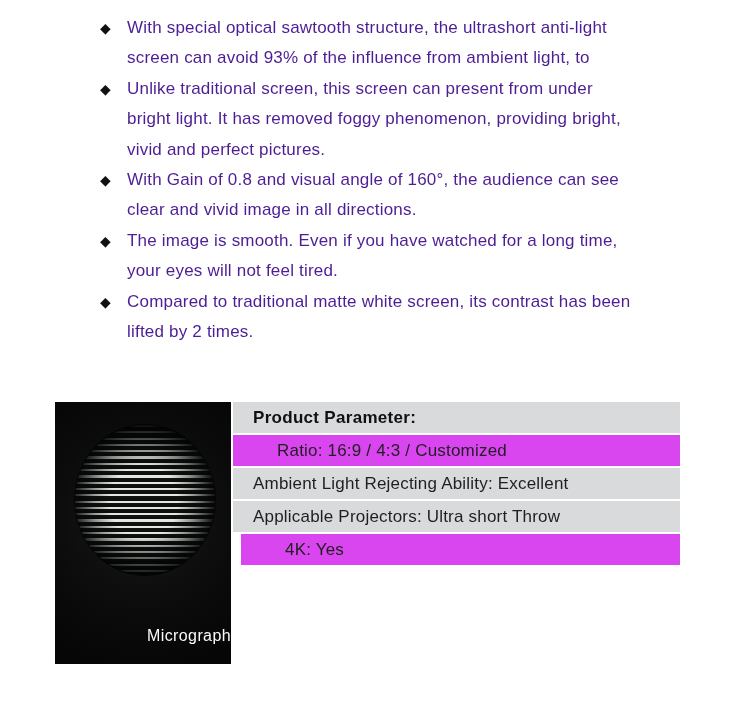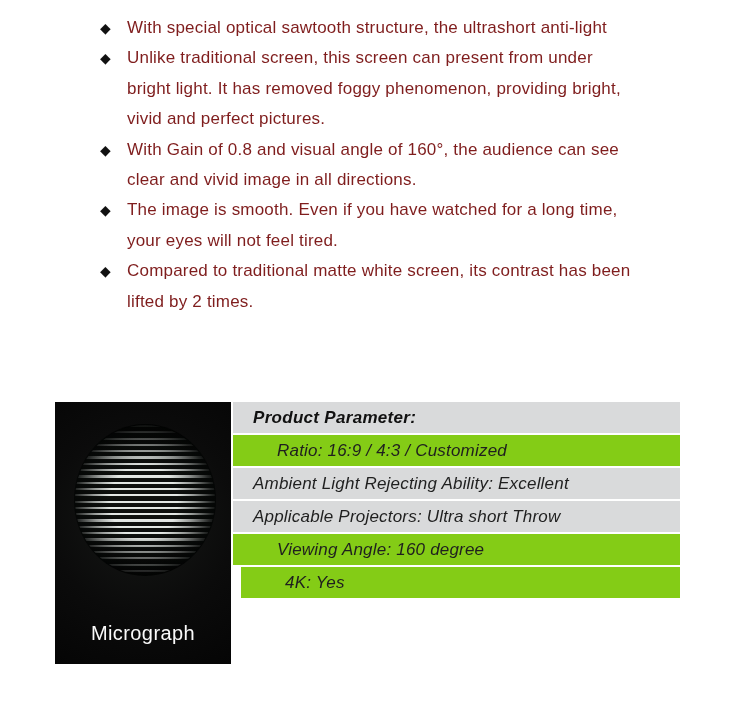--- a/index.html
+++ b/index.html
@@ -35,21 +35,21 @@
     font-size: 14px;
     line-height: 30.4px;
     color: #111111;
   }
   .feature-text { display: block; }
   .feature-line {
     display: block;
     font-size: 17px;
     line-height: 30.4px;
     letter-spacing: 0.2px;
-    color: #7f1d1d;
+    color: #4c1d95;
     white-space: nowrap;
   }
 
   
   .param-section {
     position: absolute;
     left: 55px;
     top: 402px;
     display: flex;
   }
@@ -86,62 +86,62 @@
     border-radius: 50%;
     background:
       linear-gradient(180deg, rgba(0,0,0,0.50) 0%, rgba(0,0,0,0.12) 16%, rgba(0,0,0,0) 30%, rgba(0,0,0,0) 72%, rgba(0,0,0,0.40) 96%),
       radial-gradient(ellipse 52% 53% at 49% 51%, rgba(0,0,0,0) 46%, rgba(4,6,5,0.35) 68%, rgba(4,6,5,0.85) 92%, rgba(4,6,5,0.98) 100%);
   }
   .micrograph-caption {
     position: absolute;
     left: 0;
     bottom: 19px;
     width: 100%;
-    text-align: center;
+    text-align: right;
     color: #fafafa;
-    font-size: 20px;
+    font-size: 16px;
     letter-spacing: 0.4px;
   }
 
   
   .param-table {
     margin-left: 2px;
     width: 447px;
-    font-style: italic;
   }
   .param-row {
     box-sizing: border-box;
     height: 31px;
     margin-bottom: 2px;
     padding-left: 20px;
     display: flex;
     align-items: center;
     font-size: 17px;
     letter-spacing: 0.2px;
     color: #1f1f1f;
   }
   .param-row:last-child { margin-bottom: 0; margin-left: 8px; }
   .row-dark  { background: #d9dadb; }
-  .row-light { background: #84cc16; padding-left: 44px; }
+  .row-light { background: #d946ef; padding-left: 44px; }
   .param-header {
     font-weight: bold;
     color: #111111;
     letter-spacing: 0.3px;
   }
 </style>
 </head>
 <body>
 
 <div class="page">
 
   <ul class="features">
     <li class="feature-item">
       <span class="bullet">◆</span>
       <span class="feature-text">
         <span class="feature-line">With special optical sawtooth structure, the ultrashort anti-light</span>
+        <span class="feature-line">screen can avoid 93% of the influence from ambient light, to</span>
       </span>
     </li>
     <li class="feature-item">
       <span class="bullet">◆</span>
       <span class="feature-text">
         <span class="feature-line">Unlike traditional screen, this screen can present from under</span>
         <span class="feature-line">bright light. It has removed foggy phenomenon, providing bright,</span>
         <span class="feature-line">vivid and perfect pictures.</span>
       </span>
     </li>
@@ -173,19 +173,18 @@
     <div class="micrograph">
       <div class="lens"></div>
       <div class="micrograph-caption">Micrograph</div>
     </div>
 
     <div class="param-table">
       <div class="param-row row-dark param-header">Product Parameter:</div>
       <div class="param-row row-light">Ratio: 16:9 / 4:3 / Customized</div>
       <div class="param-row row-dark">Ambient Light Rejecting Ability: Excellent</div>
       <div class="param-row row-dark">Applicable Projectors: Ultra short Throw</div>
-      <div class="param-row row-light">Viewing Angle: 160 degree</div>
       <div class="param-row row-light">4K: Yes</div>
     </div>
 
   </div>
 
 </div>
 
 </body></html>

